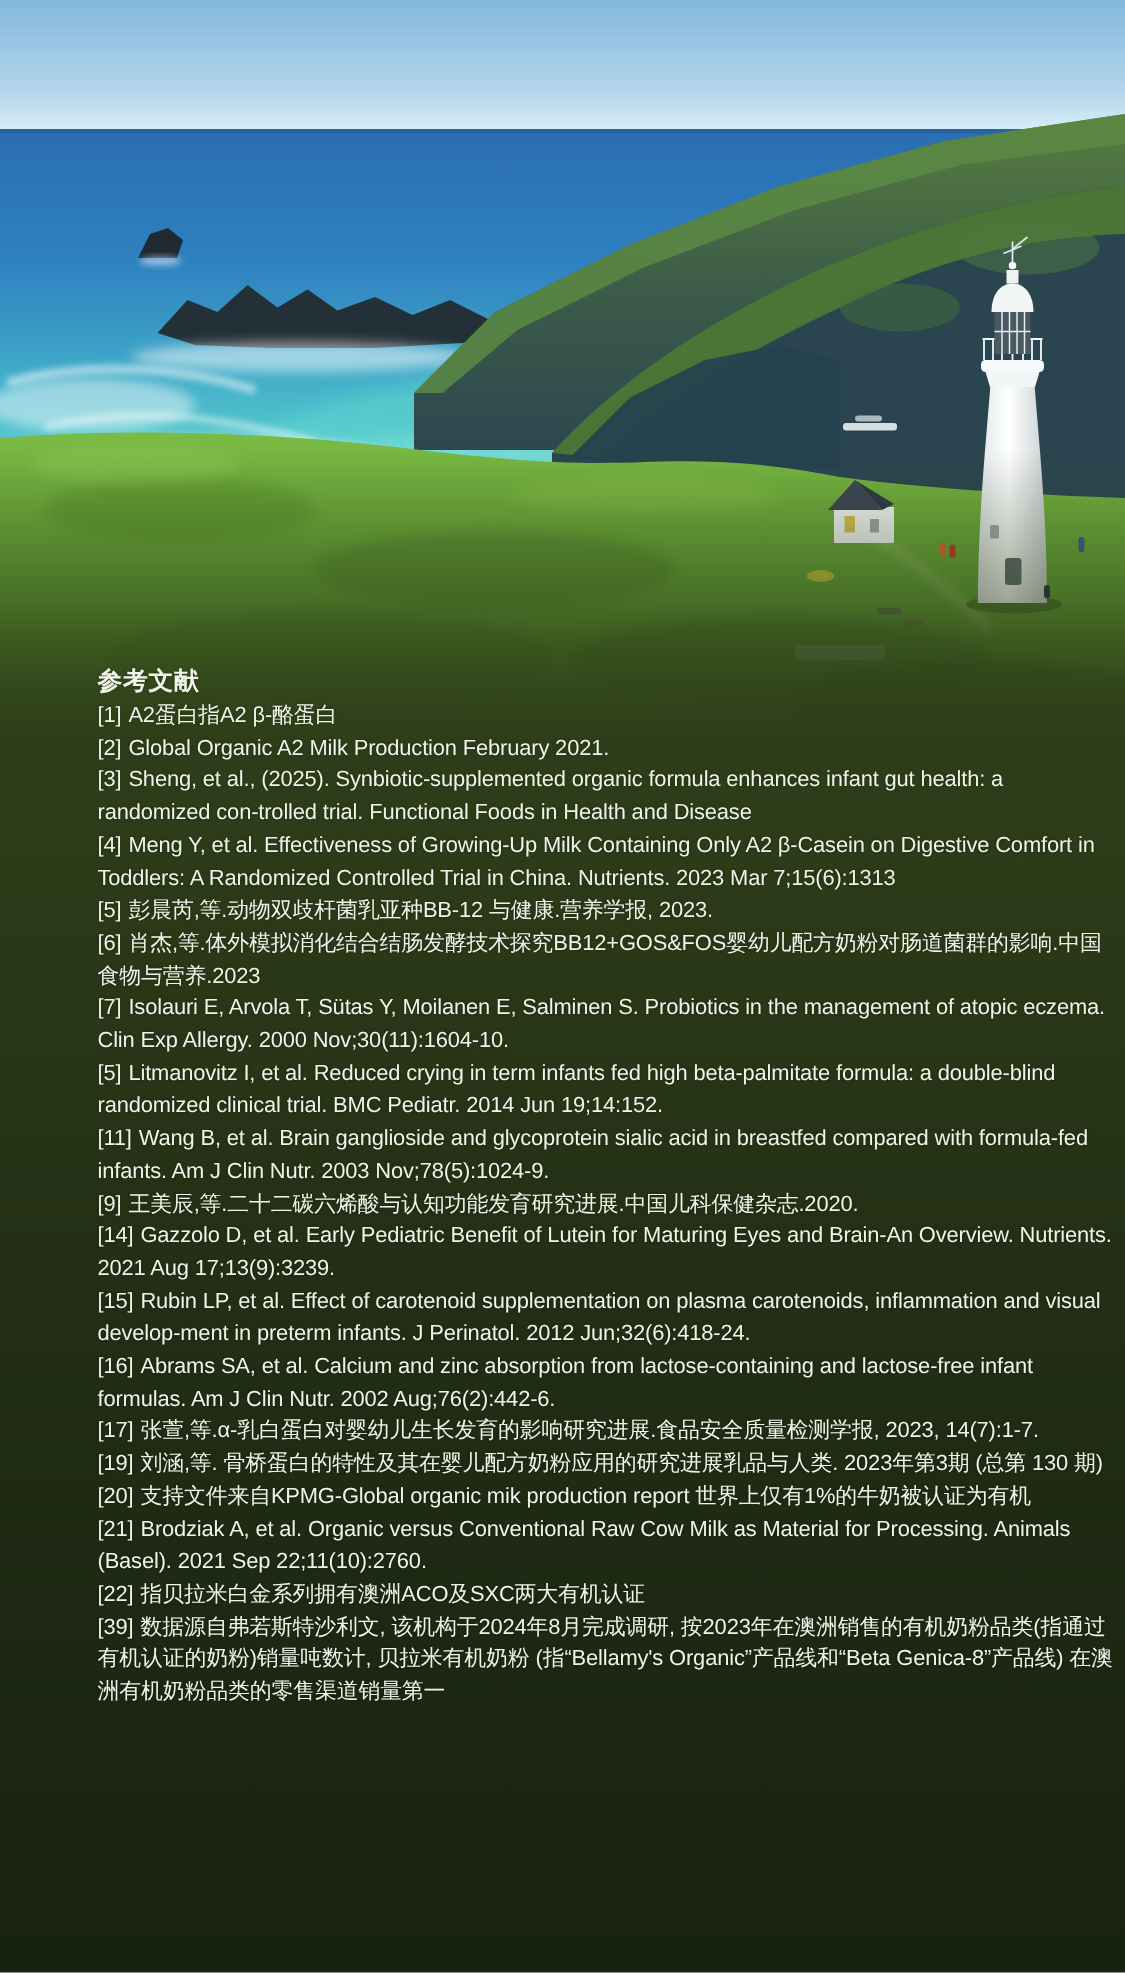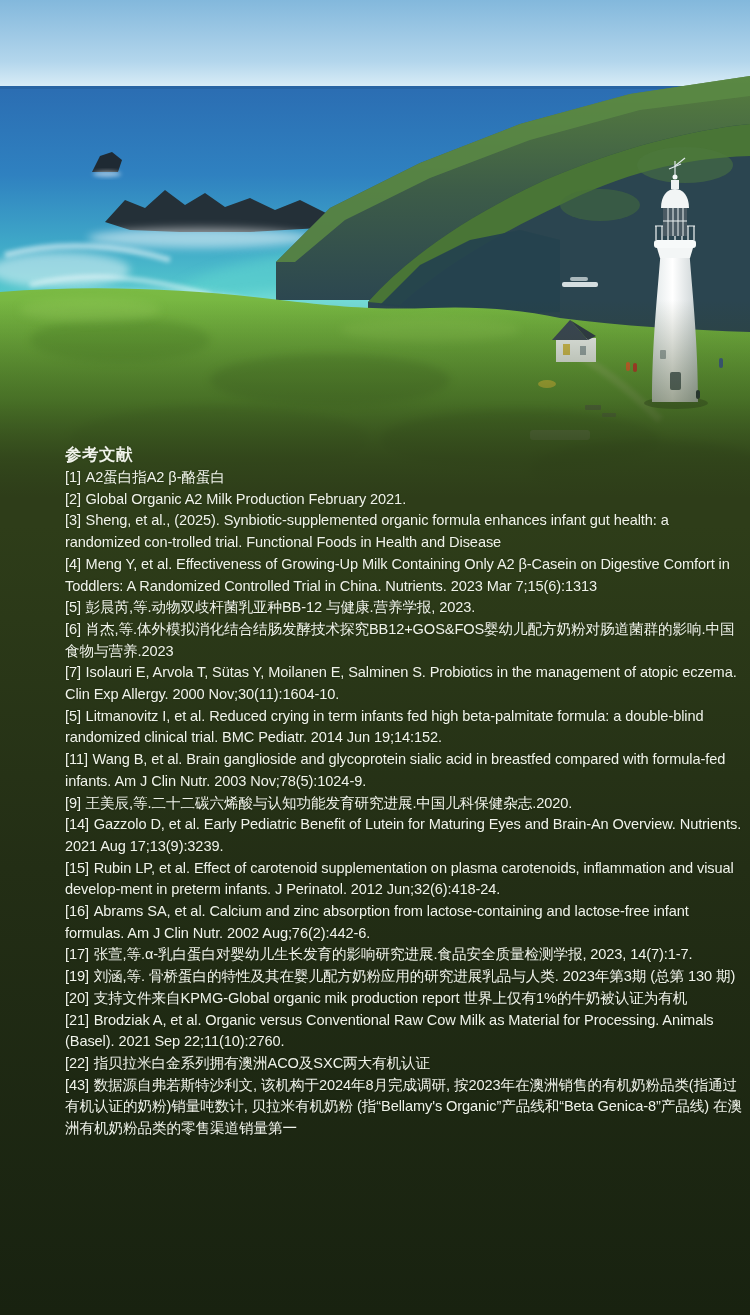--- a/index.html
+++ b/index.html
@@ -193,15 +193,15 @@
   <p class="ref"><span class="lbl">[11]</span><span>Wang B, et al. Brain ganglioside and glycoprotein sialic acid in breastfed compared with formula-fed infants. Am J Clin Nutr. 2003 Nov;78(5):1024-9.</span></p>
   <p class="ref"><span class="lbl">[9]</span><span>王美辰,等.二十二碳六烯酸与认知功能发育研究进展.中国儿科保健杂志.2020.</span></p>
   <p class="ref"><span class="lbl">[14]</span><span>Gazzolo D, et al. Early Pediatric Benefit of Lutein for Maturing Eyes and Brain-An Overview. Nutrients. 2021 Aug 17;13(9):3239.</span></p>
   <p class="ref"><span class="lbl">[15]</span><span>Rubin LP, et al. Effect of carotenoid supplementation on plasma carotenoids, inflammation and visual develop-ment in preterm infants. J Perinatol. 2012 Jun;32(6):418-24.</span></p>
   <p class="ref"><span class="lbl">[16]</span><span>Abrams SA, et al. Calcium and zinc absorption from lactose-containing and lactose-free infant formulas. Am J Clin Nutr. 2002 Aug;76(2):442-6.</span></p>
   <p class="ref"><span class="lbl">[17]</span><span>张萱,等.α-乳白蛋白对婴幼儿生长发育的影响研究进展.食品安全质量检测学报, 2023, 14(7):1-7.</span></p>
   <p class="ref"><span class="lbl">[19]</span><span>刘涵,等. 骨桥蛋白的特性及其在婴儿配方奶粉应用的研究进展乳品与人类. 2023年第3期 (总第 130 期)</span></p>
   <p class="ref"><span class="lbl">[20]</span><span>支持文件来自KPMG-Global organic mik production report 世界上仅有1%的牛奶被认证为有机</span></p>
   <p class="ref"><span class="lbl">[21]</span><span>Brodziak A, et al. Organic versus Conventional Raw Cow Milk as Material for Processing. Animals (Basel). 2021 Sep 22;11(10):2760.</span></p>
   <p class="ref"><span class="lbl">[22]</span><span>指贝拉米白金系列拥有澳洲ACO及SXC两大有机认证</span></p>
-  <p class="ref"><span class="lbl">[43]</span><span>数据源自弗若斯特沙利文, 该机构于2024年8月完成调研, 按2023年在澳洲销售的有机奶粉品类(指通过有机认证的奶粉)销量吨数计, 贝拉米有机奶粉 (指“Bellamy's Organic”产品线和“Beta Genica-8”产品线) 在澳洲有机奶粉品类的零售渠道销量第一</span></p>
+  <p class="ref"><span class="lbl">[39]</span><span>数据源自弗若斯特沙利文, 该机构于2024年8月完成调研, 按2023年在澳洲销售的有机奶粉品类(指通过有机认证的奶粉)销量吨数计, 贝拉米有机奶粉 (指“Bellamy's Organic”产品线和“Beta Genica-8”产品线) 在澳洲有机奶粉品类的零售渠道销量第一</span></p>
 
 </div>
 
 </body></html>

